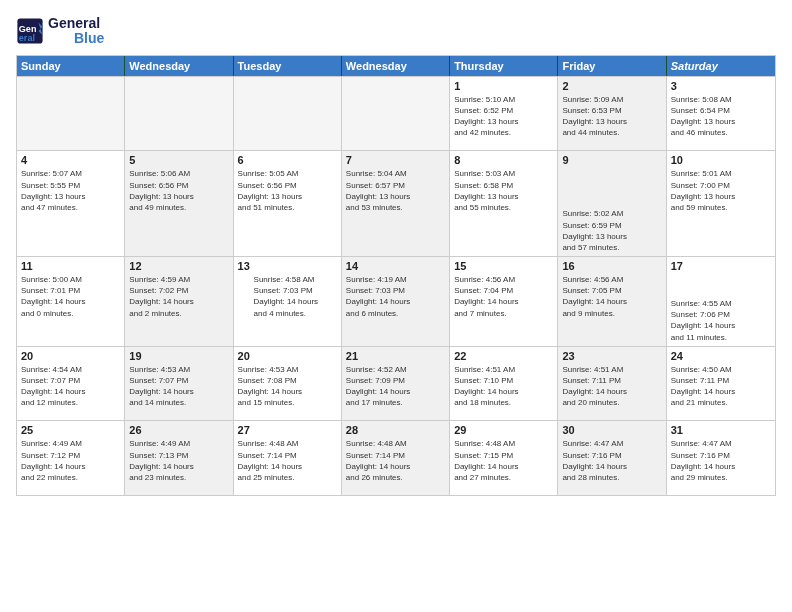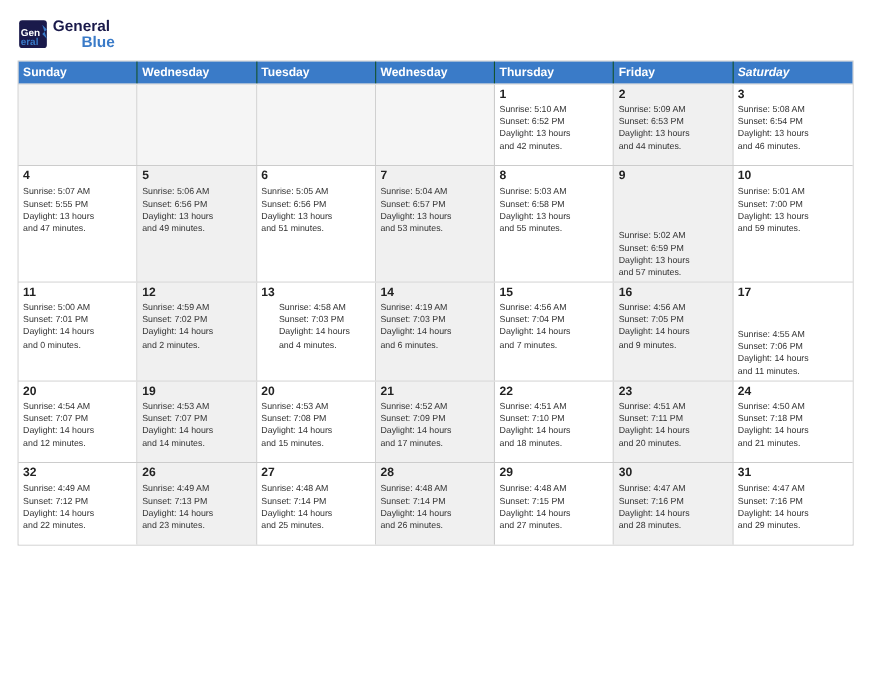--- a/index.html
+++ b/index.html
@@ -307,28 +307,28 @@
           <div class="cal-cell shaded">
             <div class="day-num">23</div>
             <div class="day-info" style="white-space: pre-line;">Sunrise: 4:51 AM
 Sunset: 7:11 PM
 Daylight: 14 hours
 and 20 minutes.</div>
           </div>
           <div class="cal-cell">
             <div class="day-num">24</div>
             <div class="day-info" style="white-space: pre-line;">Sunrise: 4:50 AM
-Sunset: 7:18 PM
+Sunset: 7:11 PM
 Daylight: 14 hours
 and 21 minutes.</div>
           </div>
         </div>
         <div class="cal-row">
           <div class="cal-cell">
-            <div class="day-num">32</div>
+            <div class="day-num">25</div>
             <div class="day-info" style="white-space: pre-line;">Sunrise: 4:49 AM
 Sunset: 7:12 PM
 Daylight: 14 hours
 and 22 minutes.</div>
           </div>
           <div class="cal-cell shaded">
             <div class="day-num">26</div>
             <div class="day-info" style="white-space: pre-line;">Sunrise: 4:49 AM
 Sunset: 7:13 PM
 Daylight: 14 hours

